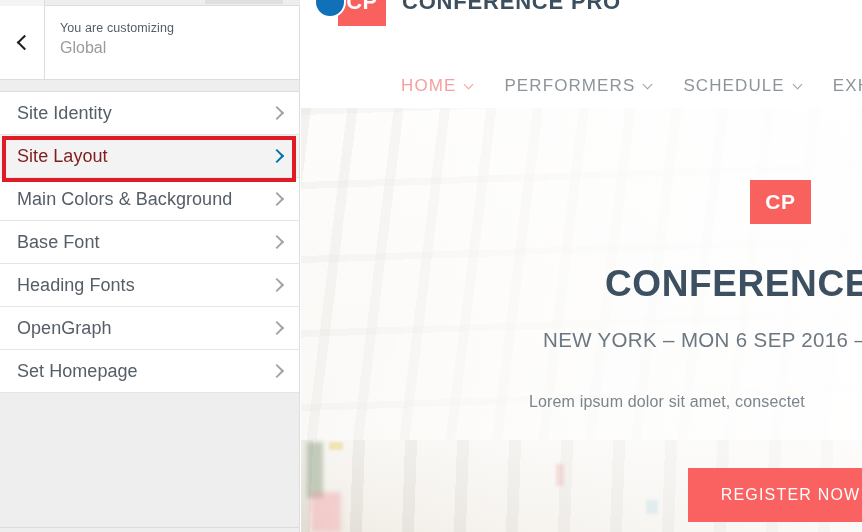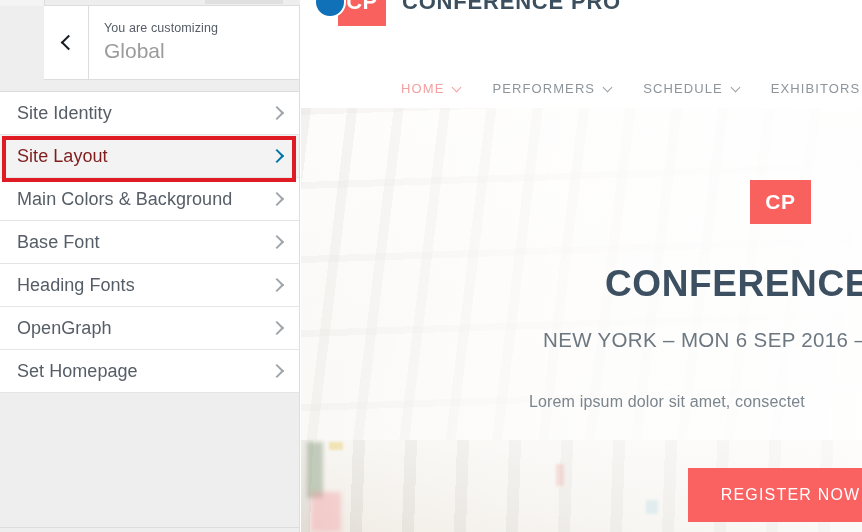--- a/index.html
+++ b/index.html
@@ -60,21 +60,20 @@
   }
 
   .cust-header {
     position: relative;
     height: 74px;
     background: #ffffff;
     border-bottom: 1px solid #dddddd;
     box-sizing: border-box;
     display: flex;
     align-items: stretch;
-    margin-left: 44px;
   }
 
   .back-btn {
     width: 45px;
     flex: 0 0 45px;
     border-right: 1px solid #dddddd;
     background: #fff;
     display: flex;
     align-items: center;
     justify-content: center;
@@ -96,21 +95,21 @@
     padding: 14px 0 0 15px;
     box-sizing: border-box;
   }
   .cust-sub {
     font-size: 12.5px;
     color: #555d66;
     line-height: 1.3;
     letter-spacing: .1px;
   }
   .cust-title {
-    font-size: 21px;
+    font-size: 16px;
     color: #9b9b9b;
     line-height: 1.35;
     margin-top: 1px;
     font-weight: 400;
   }
 
   .panel-gap {
     height: 12px;
     background: #eeeeee;
     border-bottom: 1px solid #dddddd;
@@ -245,21 +244,21 @@
     width: 100%;
     display: flex;
     align-items: center;
     padding-left: 100px;
     box-sizing: border-box;
   }
   .nav-item {
     display: flex;
     align-items: center;
     margin-right: 32px;
-    font-size: 13px;
+    font-size: 17px;
     letter-spacing: 1.1px;
     color: #8d959b;
     white-space: nowrap;
     cursor: pointer;
   }
   .nav-item.current { color: #f4a0a0; }
   .nav-caret {
     display: inline-block;
     width: 6px;
     height: 6px;

